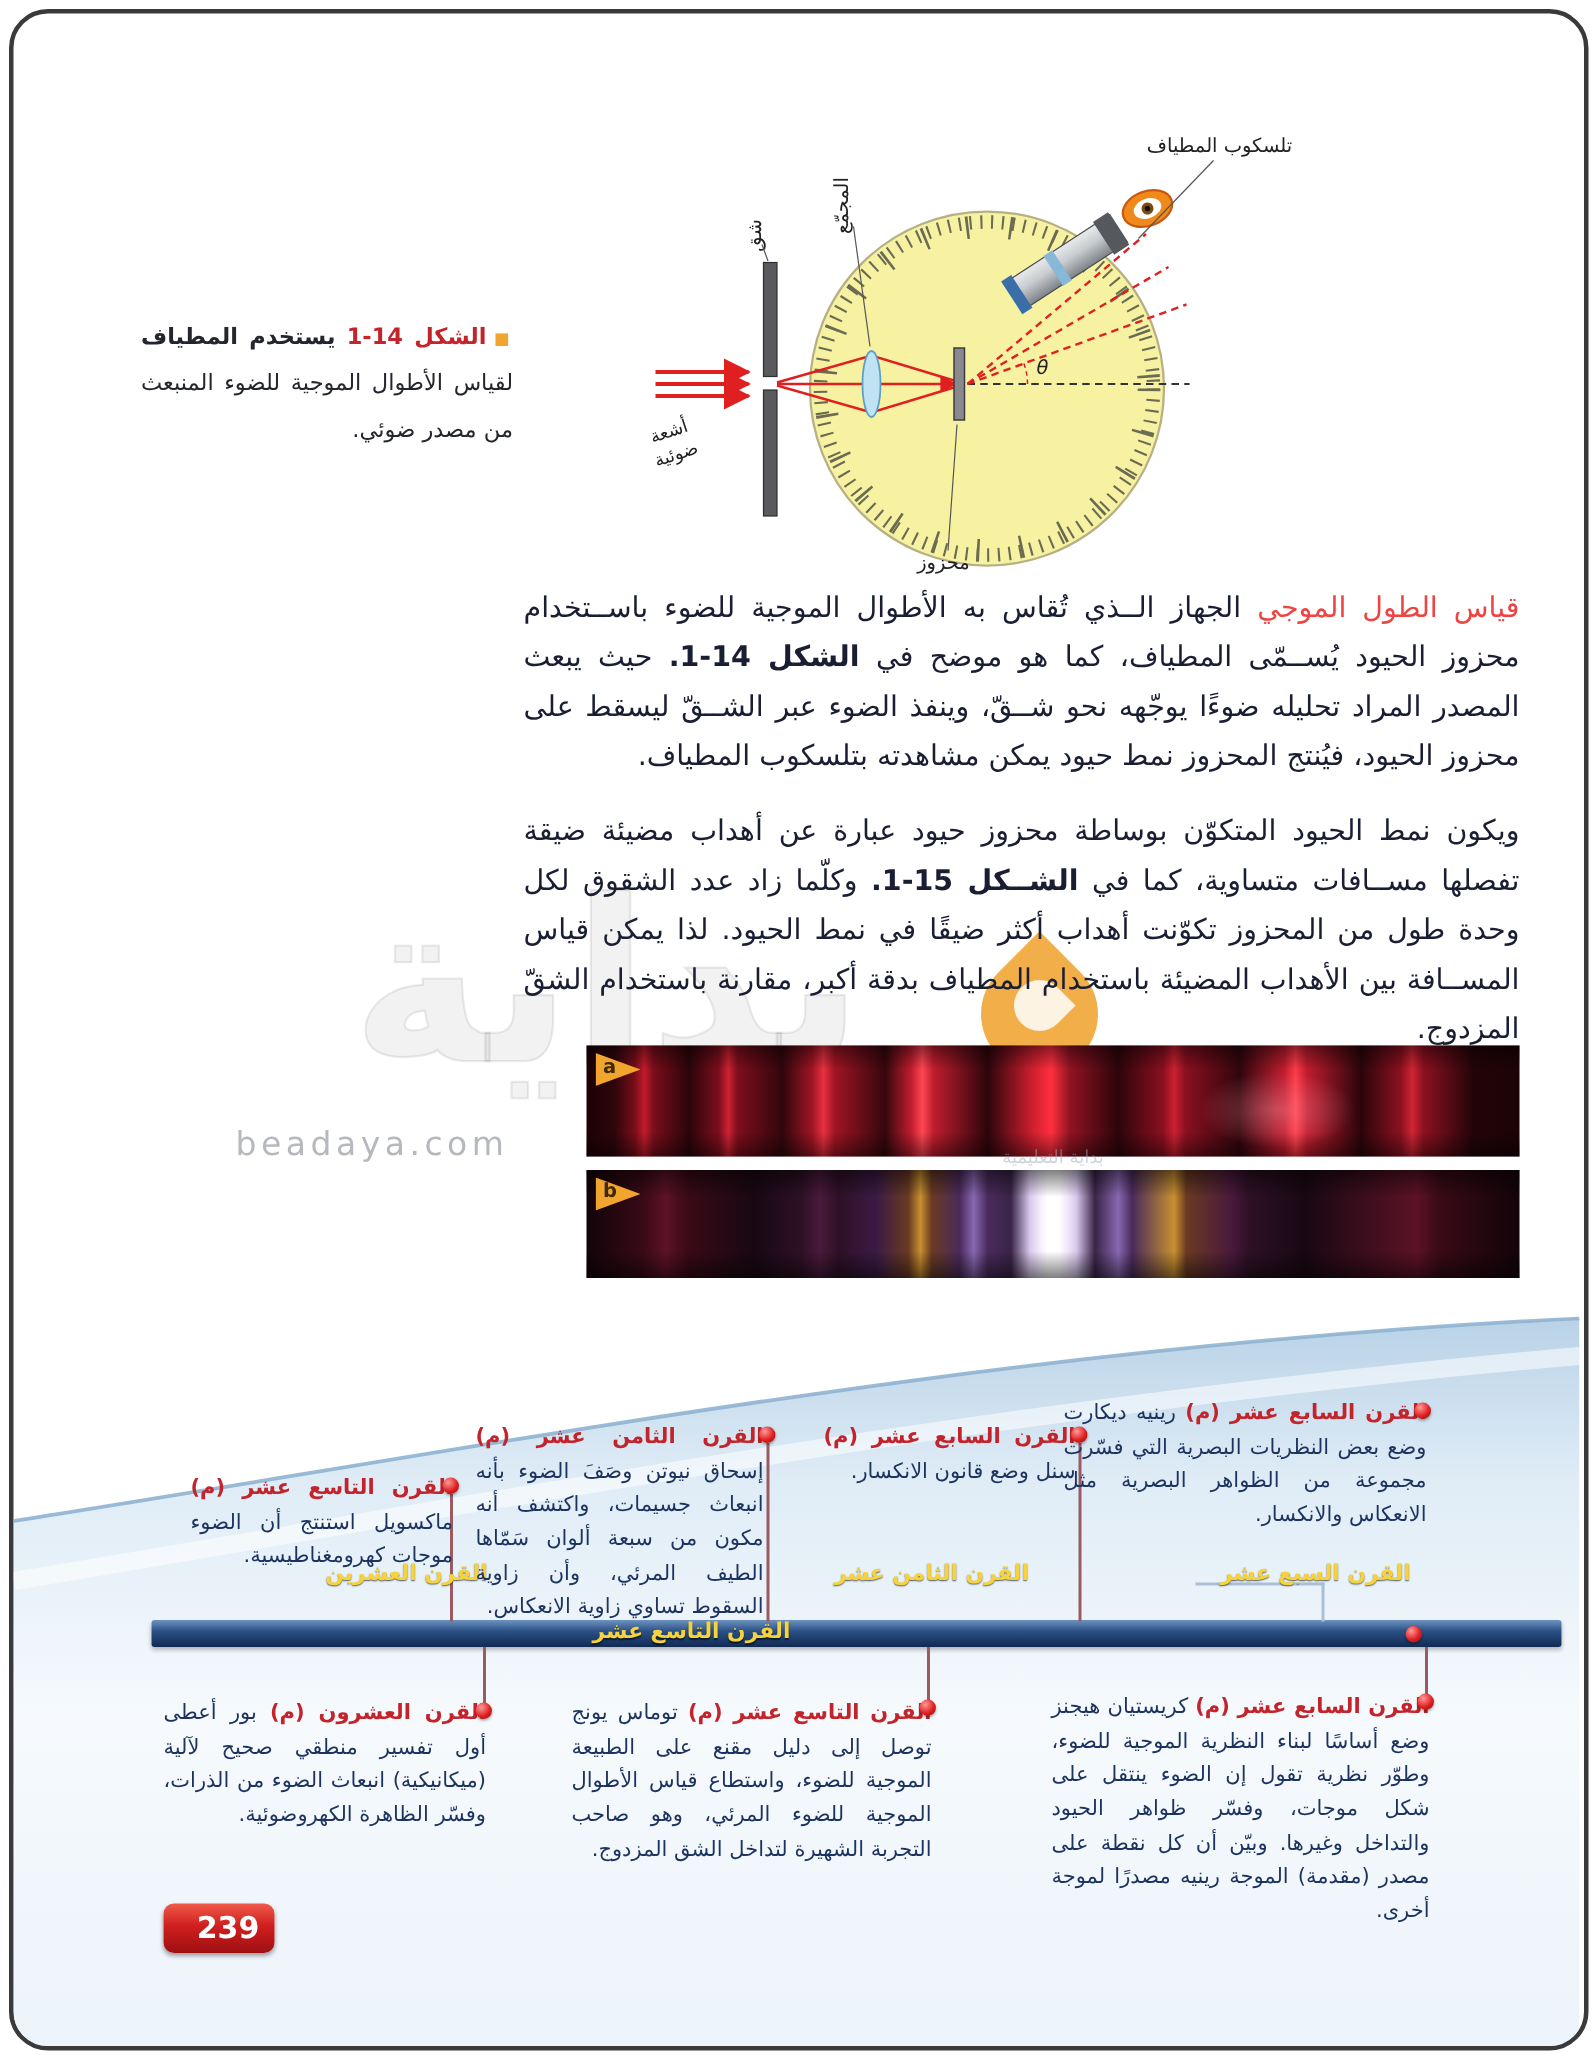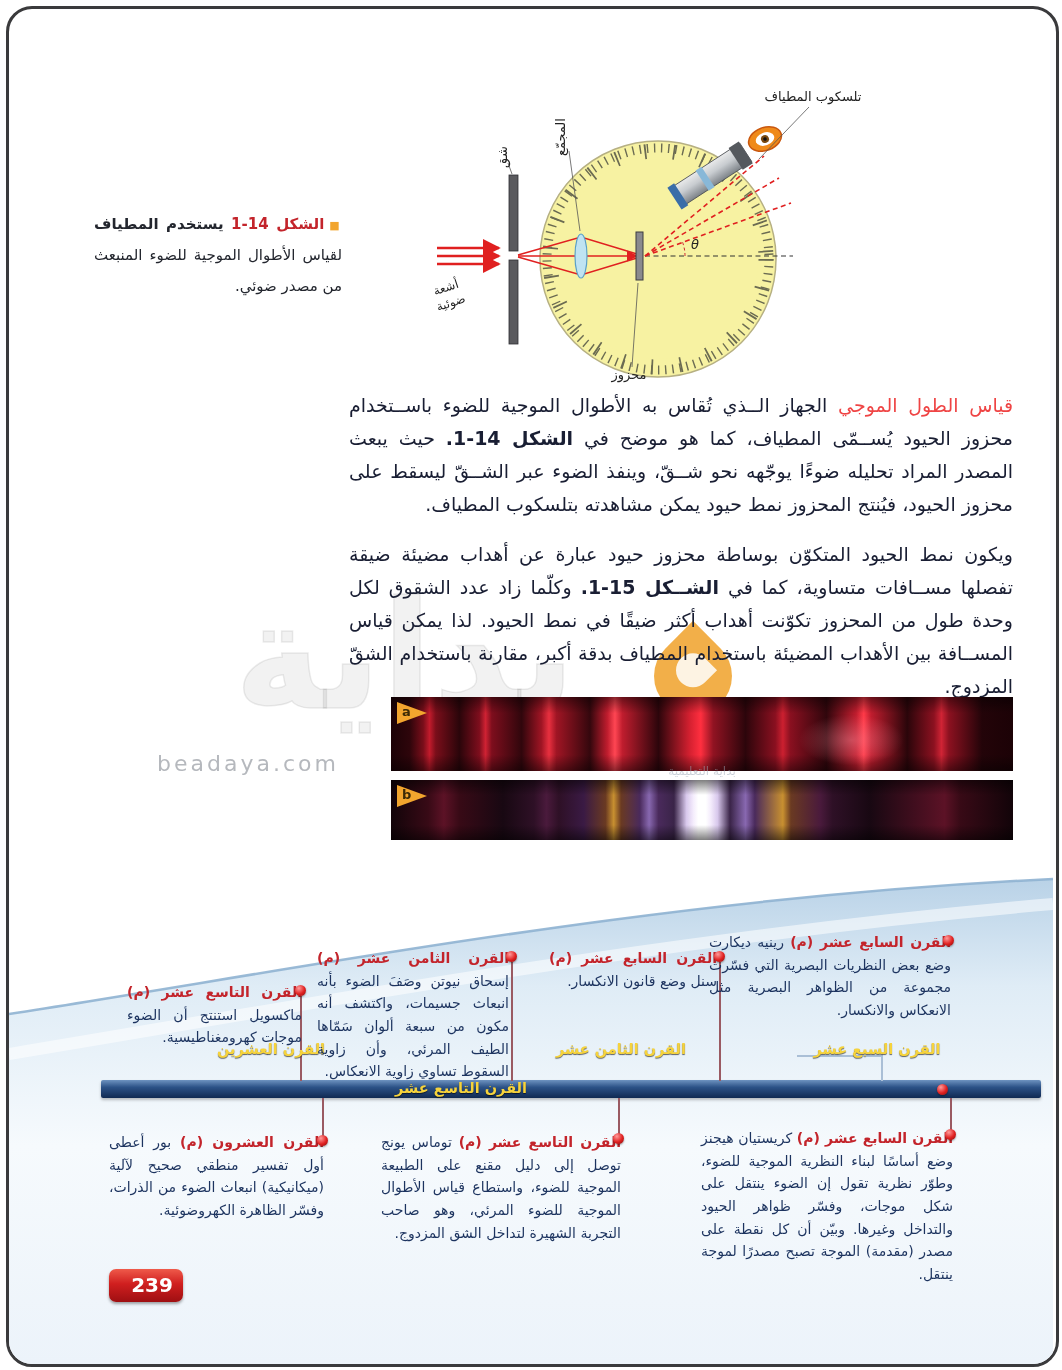--- a/index.html
+++ b/index.html
@@ -27,21 +27,21 @@
   
   .bodytext{position:absolute;left:340px;top:380px;width:664px;direction:rtl;
             text-align:justify;font-size:19px;line-height:1.74;color:#191e33;z-index:3;}
   .bodytext p{margin:0 0 17px 0;}
   .lead{color:#ef4444;font-weight:normal;}
   .figref{font-weight:bold;}
 
   
   .strips{position:absolute;left:382px;top:688px;width:622px;z-index:3;}
   .strip{position:relative;height:74px;background-color:#1a050a;}
-  .strip+.strip{margin-top:9px;height:60px;}
+  .strip+.strip{margin-top:9px;height:72px;}
   .strip-a{background:
     radial-gradient(ellipse 70px 34px at 74% 58%, rgba(255,150,165,.40), rgba(255,150,165,0) 75%),
     linear-gradient(180deg, rgba(0,0,0,.45) 0%, rgba(0,0,0,0) 22%, rgba(0,0,0,0) 78%, rgba(0,0,0,.45) 100%),
     linear-gradient(90deg,
       #1c0206 0%, #2e050b 3%,
       #7a0e1a 5.2%, #c21b2c 6.2%, #7a0e1a 7.2%,
       #2a050a 11%,
       #7e0e1d 14.2%, #cf2233 15.2%, #7e0e1d 16.2%,
       #30060c 21%,
       #a01524 24.2%, #e8303f 25.4%, #a01524 26.6%,
@@ -285,21 +285,21 @@
   <div class="ball" style="left:308px;top:1126px;"></div>
   <div class="stem" style="left:313px;top:1089px;height:38px;"></div>
 
   <div class="callout" style="left:372px;top:1122px;width:240px;">
     <span class="era">القرن التاسع عشر (م)</span><span class="cbody"> توماس يونج توصل إلى دليل مقنع على الطبيعة الموجية للضوء، واستطاع قياس الأطوال الموجية للضوء المرئي، وهو صاحب التجربة الشهيرة لتداخل الشق المزدوج.</span>
   </div>
   <div class="ball" style="left:604px;top:1124px;"></div>
   <div class="stem" style="left:609px;top:1089px;height:36px;"></div>
 
   <div class="callout" style="left:692px;top:1118px;width:252px;">
-    <span class="era">القرن السابع عشر (م)</span><span class="cbody"> كريستيان هيجنز وضع أساسًا لبناء النظرية الموجية للضوء، وطوّر نظرية تقول إن الضوء ينتقل على شكل موجات، وفسّر ظواهر الحيود والتداخل وغيرها. وبيّن أن كل نقطة على مصدر (مقدمة) الموجة تصبح مصدرًا لموجة ينتقل.</span>
+    <span class="era">القرن السابع عشر (م)</span><span class="cbody"> كريستيان هيجنز وضع أساسًا لبناء النظرية الموجية للضوء، وطوّر نظرية تقول إن الضوء ينتقل على شكل موجات، وفسّر ظواهر الحيود والتداخل وغيرها. وبيّن أن كل نقطة على مصدر (مقدمة) الموجة رينيه مصدرًا لموجة أخرى.</span>
   </div>
   <div class="ball" style="left:936px;top:1120px;"></div>
   <div class="stem" style="left:941px;top:1089px;height:32px;"></div>
 
   <div class="pagenum">239</div>
 
 </div>
 </div>
 
 </body></html>

